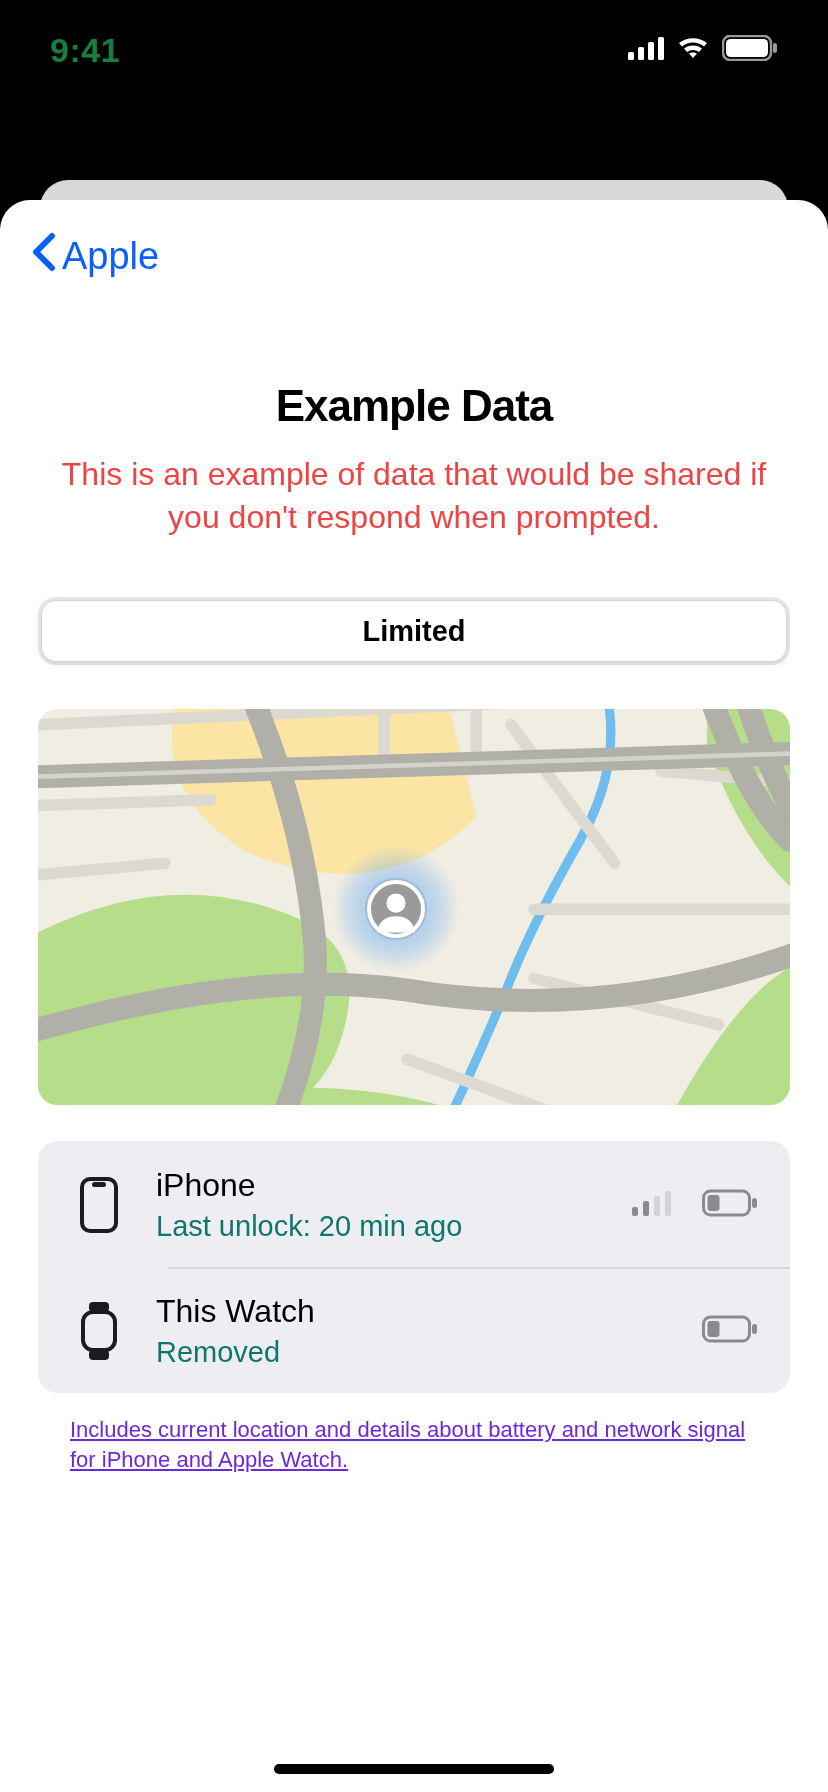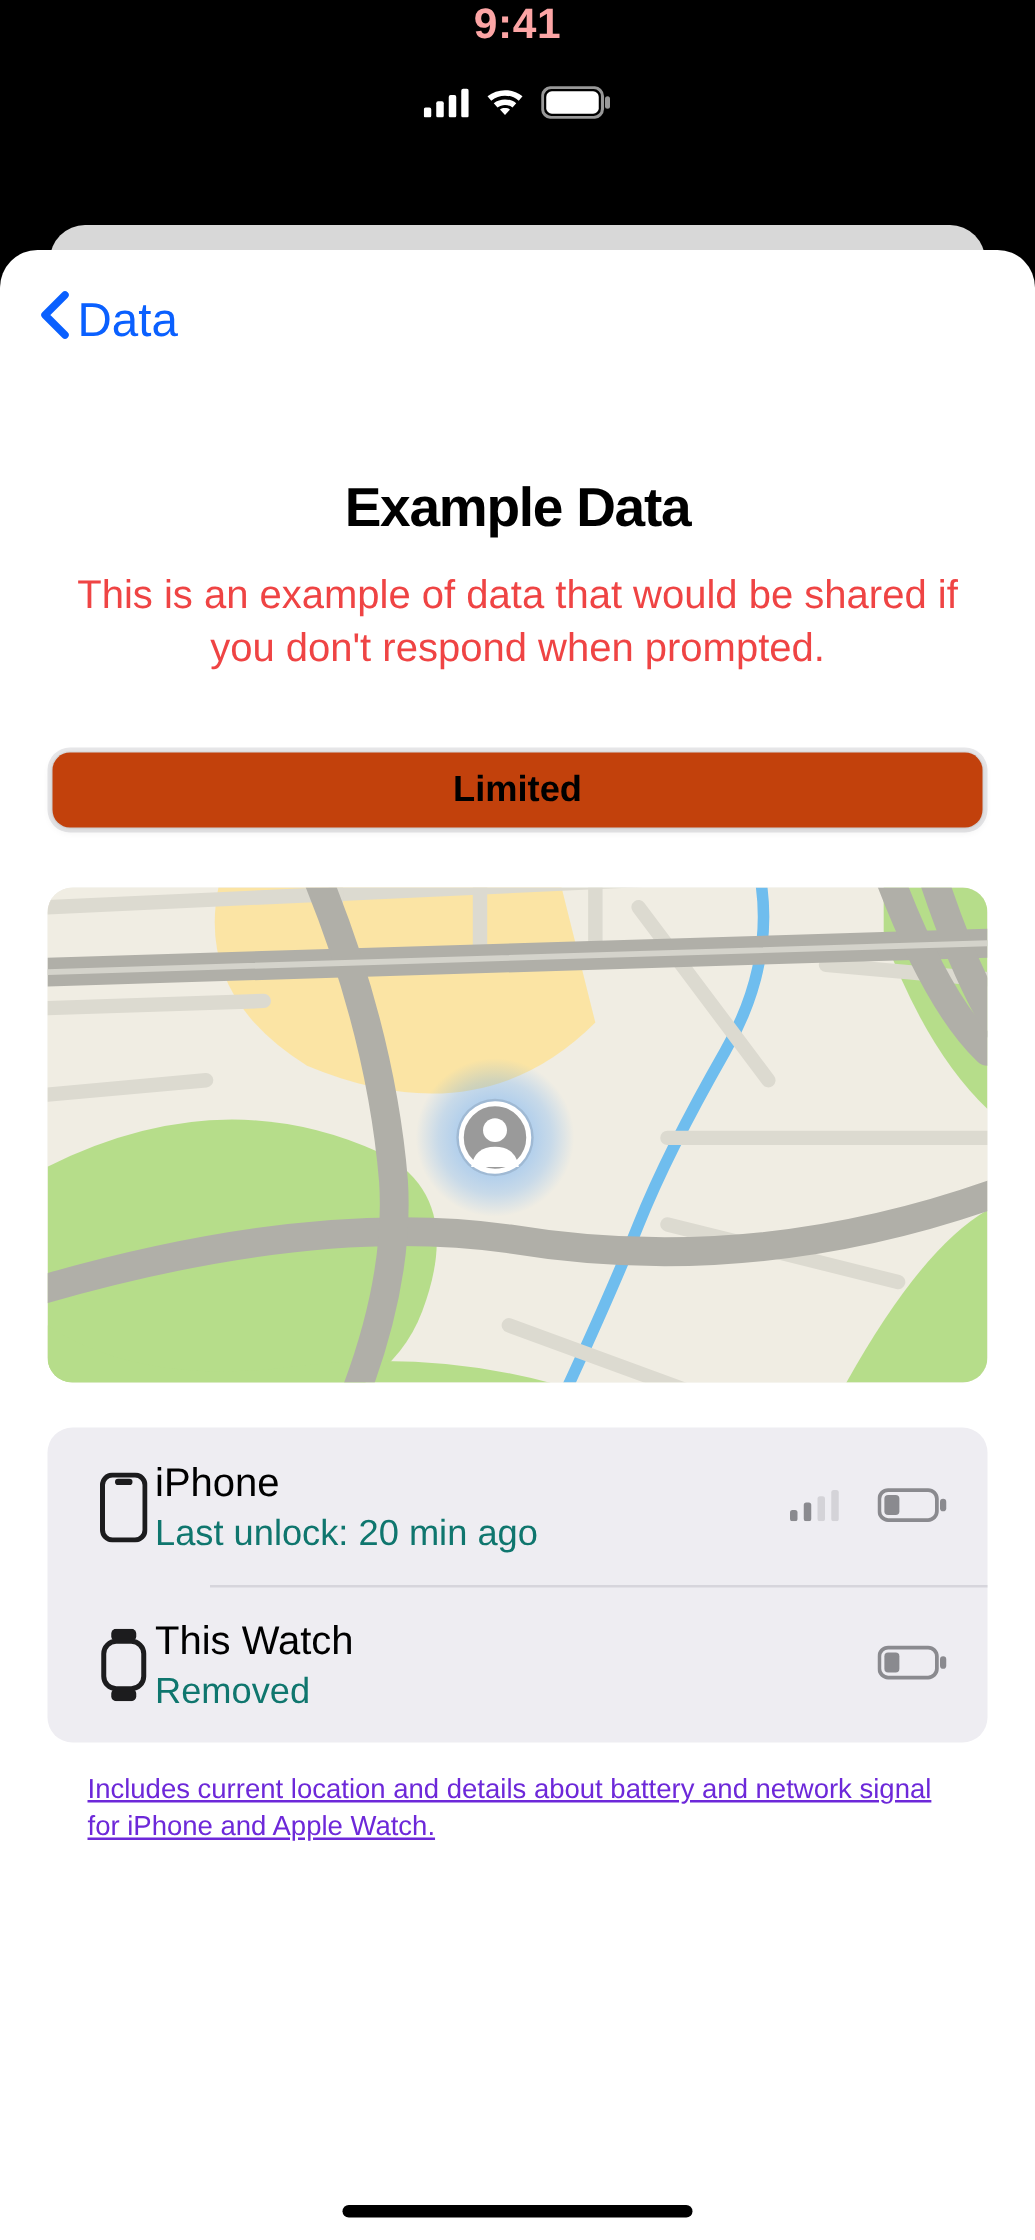--- a/index.html
+++ b/index.html
@@ -1,47 +1,47 @@
 <!DOCTYPE html>
 <html><head>
 <meta charset="utf-8">
 <style>
   * { box-sizing: border-box; margin: 0; padding: 0; }
   html, body { width: 828px; height: 1792px; font-family: -apple-system, "Helvetica Neue", Helvetica, Arial, sans-serif; background: #000; }
   .phone { width: 828px; height: 1792px; background: #000; position: relative; overflow: hidden; }
 
   
-  .status-bar { height: 100px; display: flex; align-items: center; justify-content: space-between; padding: 0 50px; color: #fca5a5; flex-direction: column; }
+  .status-bar { height: 100px; display: flex; align-items: center; justify-content: space-between; padding: 0 50px; color: #15803d; }
   .status-time { font-size: 34px; font-weight: 600; letter-spacing: 0.5px; }
   .status-icons { display: flex; align-items: center; gap: 12px; }
 
   
   .sheet-peek { position: absolute; top: 180px; left: 40px; right: 40px; height: 60px; background: #d8d8d8; border-radius: 28px 28px 0 0; }
 
   
   .sheet { position: absolute; top: 200px; left: 0; right: 0; bottom: 0; background: #fff; border-radius: 30px 30px 0 0; padding: 26px 0 60px 0; }
 
   .nav { padding: 6px 30px 10px 30px; }
   .back { color: #0a60ff; font-size: 38px; font-weight: 400; display: inline-flex; align-items: center; gap: 6px; }
   .back svg { flex-shrink: 0; }
 
   .title { font-size: 44px; font-weight: 800; letter-spacing: -1px; text-align: center; margin: 90px 40px 22px 40px; }
   .subtitle { font-size: 32px; line-height: 1.35; text-align: center; color: #ef4444; margin: 0 60px; }
 
   .seg { margin: 58px 38px 0 38px; background: #e8e8ea; border-radius: 18px; padding: 4px; display: flex; height: 68px; }
   .seg-item { flex: 1; display: flex; align-items: center; justify-content: center; font-size: 29px; font-weight: 600; color: #000; border-radius: 14px; }
-  .seg-item.active { background: #c2410c; box-shadow: 0 2px 8px rgba(0,0,0,0.1), 0 0 0 1px rgba(0,0,0,0.04); }
+  .seg-item.active { background: #ffffff; box-shadow: 0 2px 8px rgba(0,0,0,0.1), 0 0 0 1px rgba(0,0,0,0.04); }
 
   .map { margin: 44px 38px 0 38px; height: 396px; border-radius: 20px; overflow: hidden; position: relative; background: #f0eee5; }
   .map svg { width: 100%; height: 100%; display: block; }
   .loc-halo { position: absolute; left: 50%; top: 50%; width: 128px; height: 128px; margin: -62px 0 0 -82px; border-radius: 50%; background: radial-gradient(circle, rgba(80,160,250,0.65) 0%, rgba(80,160,250,0.25) 50%, rgba(80,160,250,0) 70%); }
   .loc-pin { position: absolute; left: 50%; top: 50%; width: 58px; height: 58px; margin: -27px 0 0 -47px; border-radius: 50%; background: #9a9a9a; border: 4px solid #fff; box-shadow: 0 0 0 2px rgba(0,0,0,0.1); display:flex; align-items:center; justify-content:center; }
 
   .device-list { margin: 36px 38px 0 38px; background: #eeedf2; border-radius: 20px; }
-  .device-row { display: flex; align-items: center; padding: 26px 32px 24px 36px; }
+  .device-row { display: flex; align-items: center; padding: 26px 32px 24px 36px; gap: 32px; }
   .device-row + .device-row { position: relative; }
   .device-row + .device-row::before { content:""; position:absolute; left: 130px; right: 0; top: 0; height: 1.5px; background: #d6d5dc; }
   .device-icon { width: 50px; display:flex; justify-content:center; }
   .device-info { flex: 1; }
   .device-name { font-size: 32px; font-weight: 400; color: #000; margin-bottom: 6px; }
   .device-sub { font-size: 29px; color: #0f766e; }
   .device-status { display: flex; align-items: center; gap: 30px; }
 
   .footer-note { margin: 22px 70px 0 70px; font-size: 22px; color: #6d28d9; line-height: 1.35; text-decoration: underline; }
 
@@ -82,21 +82,21 @@
   <div class="sheet-peek"></div>
 
   <div class="sheet">
     <div class="nav">
       <div class="back">
         <span>
           <svg width="26" height="40" viewBox="0 0 26 40">
               <polyline points="22,4 6,20 22,36" fill="none" stroke="#0a60ff" stroke-width="6" stroke-linecap="round" stroke-linejoin="round"></polyline>
             </svg>
         </span>
-        <span>Data</span>
+        <span>Apple</span>
       </div>
     </div>
 
     <h1 class="title">Example Data</h1>
     <p class="subtitle">This is an example of data that would be shared if you don't respond when prompted.</p>
 
     <div class="seg">
       <div class="seg-item active">Limited</div>
     </div>
 

